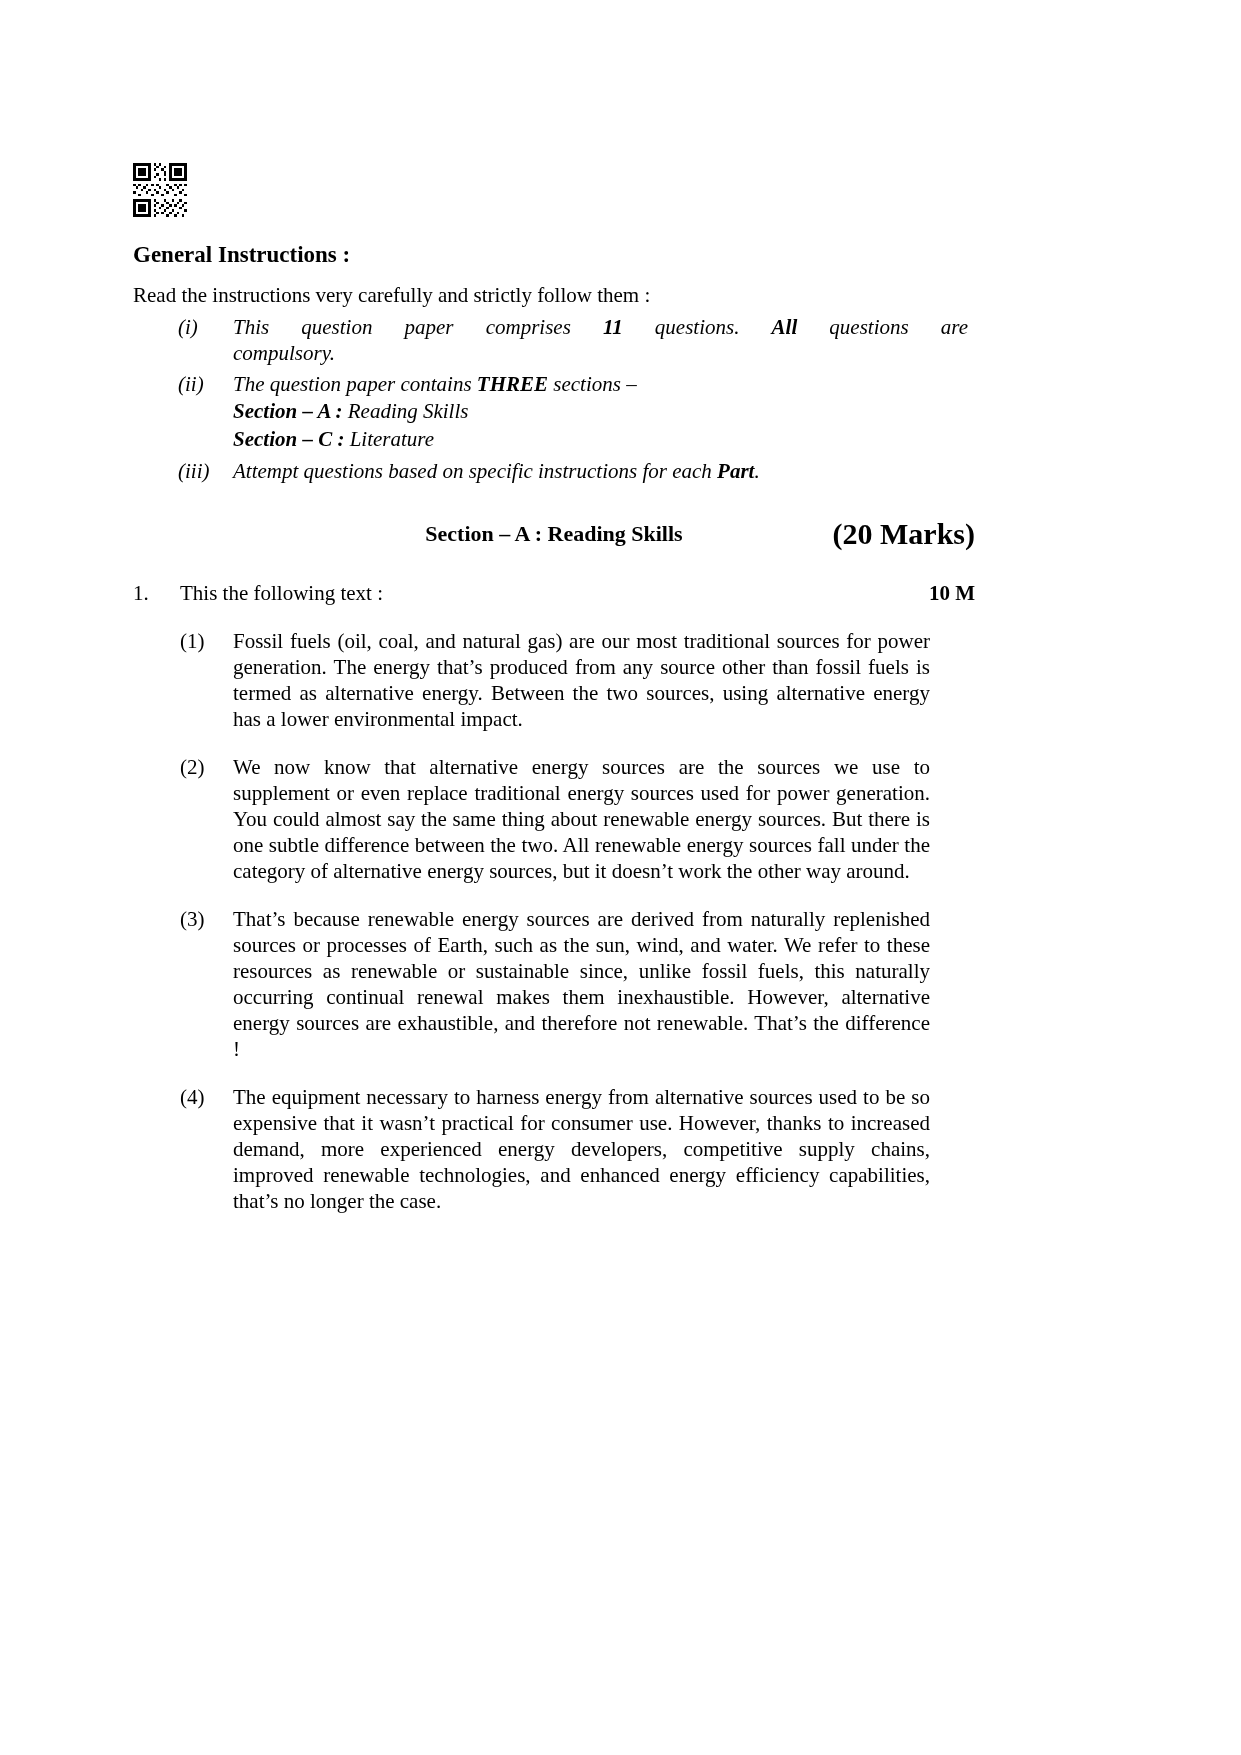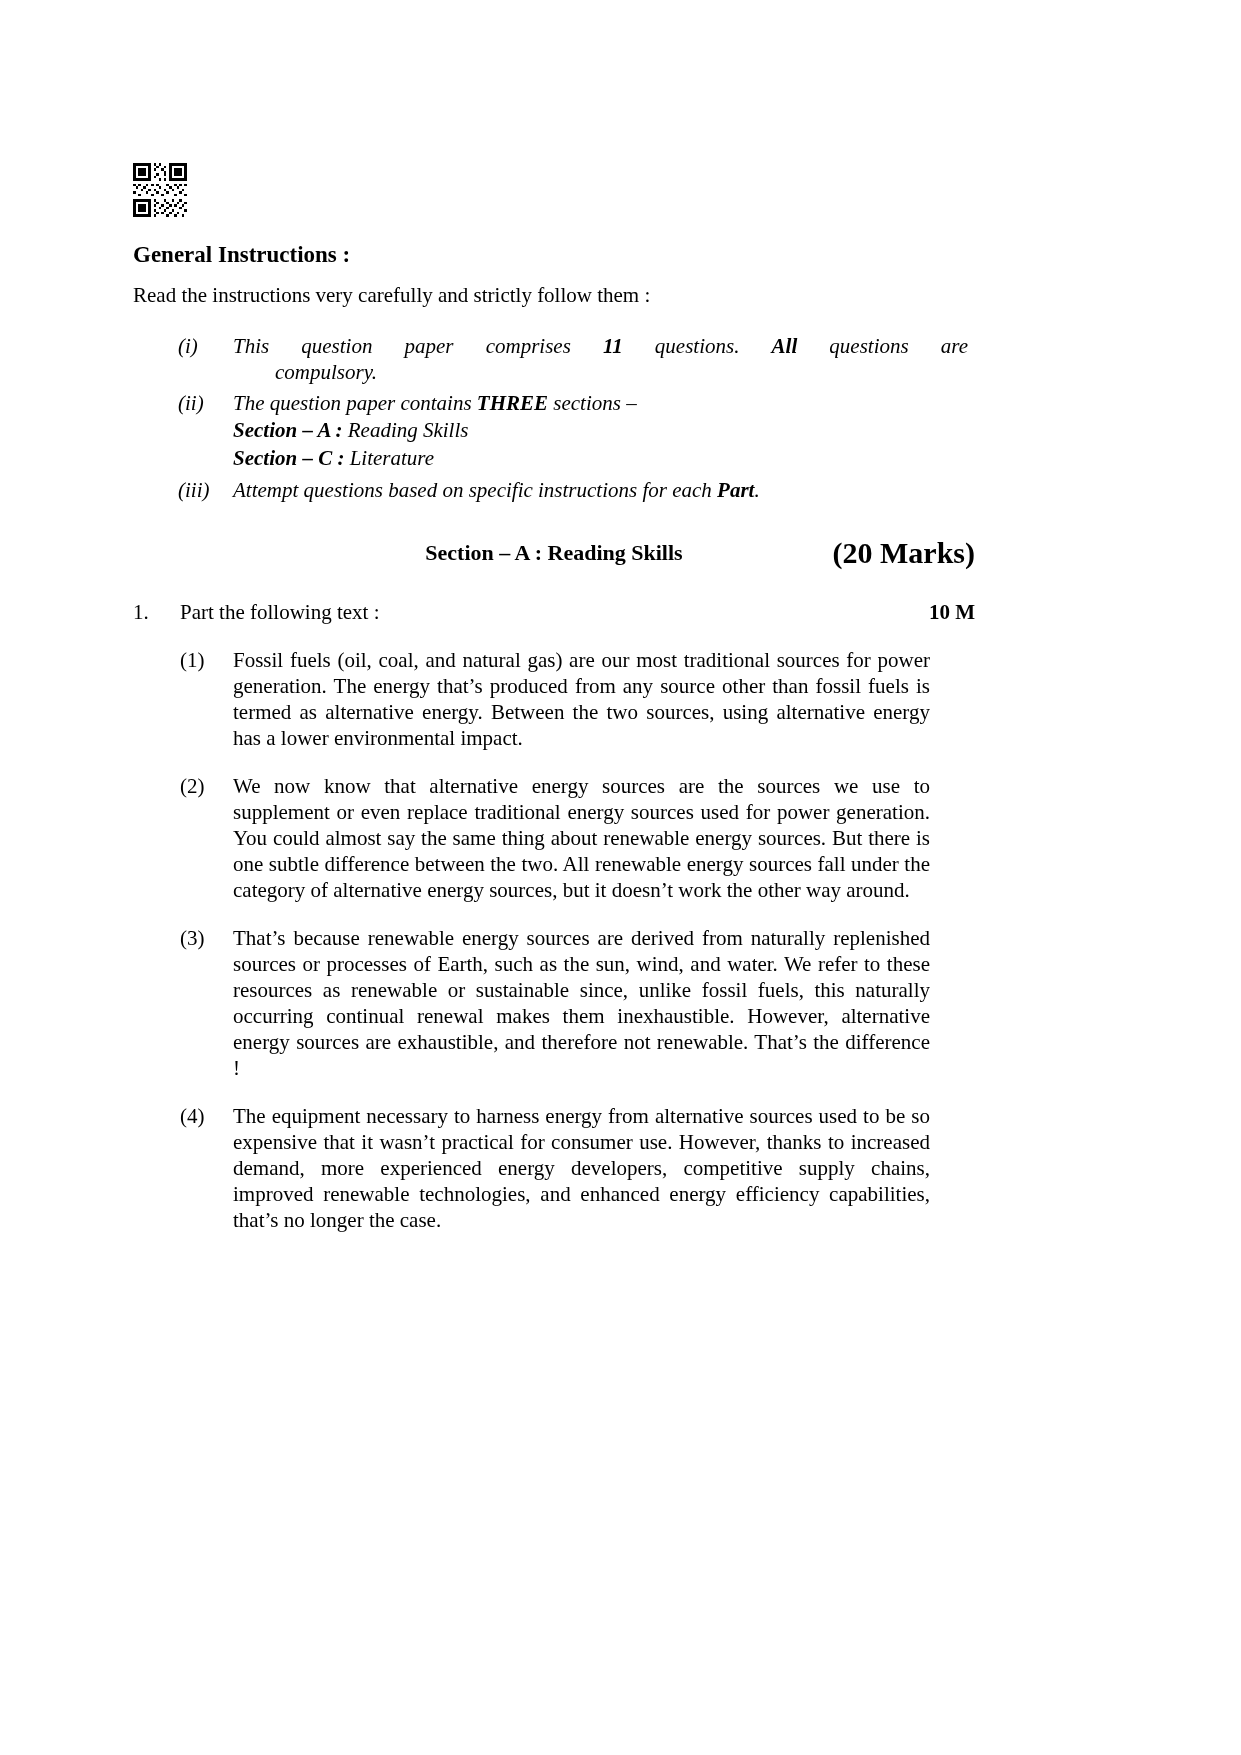--- a/index.html
+++ b/index.html
@@ -11,27 +11,27 @@
     background: #ffffff;
     color: #000000;
     font-family: "Liberation Serif", "DejaVu Serif", serif;
     font-size: 21px;
     line-height: 26px;
     padding: 163px 266px 0 133px;
     overflow: hidden;
   }
   .qr { width: 54px; height: 54px; margin-bottom: 24px; }
   .gi-title { font-weight: bold; font-size: 23px; line-height: 28px; margin-bottom: 13px; }
-  .gi-intro { margin-bottom: 25px; }
+  .gi-intro { margin-bottom: 6px; }
   .inst { display: flex; font-style: italic; margin-bottom: 5px; }
   .inst-num { flex: none; width: 55px; padding-left: 45px; white-space: nowrap; }
   .inst .inst-num { padding-left: 45px; width: 100px; }
   .inst-body { flex: none; width: 735px; }
   .force-just { text-align: justify; text-align-last: justify; }
-  .force-just .last-line { display: inline; margin-left: 42px; }
+  .force-just .last-line { display: inline; }
   .bi { font-weight: bold; }
   .sub-section { line-height: 28px; }
   .section-heading-row { position: relative; margin-top: 36px; height: 28px; }
   .section-heading { text-align: center; font-weight: bold; font-size: 22px; line-height: 28px; }
   .section-marks { position: absolute; right: 0; top: 0; font-weight: bold; font-size: 30px; line-height: 28px; }
   .q-row { display: flex; margin-top: 32px; }
   .q-num { flex: none; width: 47px; }
   .q-prompt { flex: 1; }
   .q-marks { flex: none; font-weight: bold; }
   .para { display: flex; padding-left: 47px; margin-top: 22px; }
@@ -85,21 +85,21 @@
     <div class="inst-body"><span>Attempt questions based on specific instructions for each </span><span class="bi">Part</span><span>.</span></div>
   </div>
 
   <div class="section-heading-row">
     <div class="section-heading">Section – A : Reading Skills</div>
     <div class="section-marks">(20 Marks)</div>
   </div>
 
   <div class="q-row">
     <div class="q-num">1.</div>
-    <div class="q-prompt">Part the following text :</div>
+    <div class="q-prompt">This the following text :</div>
     <div class="q-marks">10 M</div>
   </div>
 
   <div class="para">
     <div class="para-num">(1)</div>
     <div class="para-text">Fossil fuels (oil, coal, and natural gas) are our most traditional sources for power generation. The energy that’s produced from any source other than fossil fuels is termed as alternative energy. Between the two sources, using alternative energy has a lower environmental impact.</div>
   </div>
 
   <div class="para">
     <div class="para-num">(2)</div>

